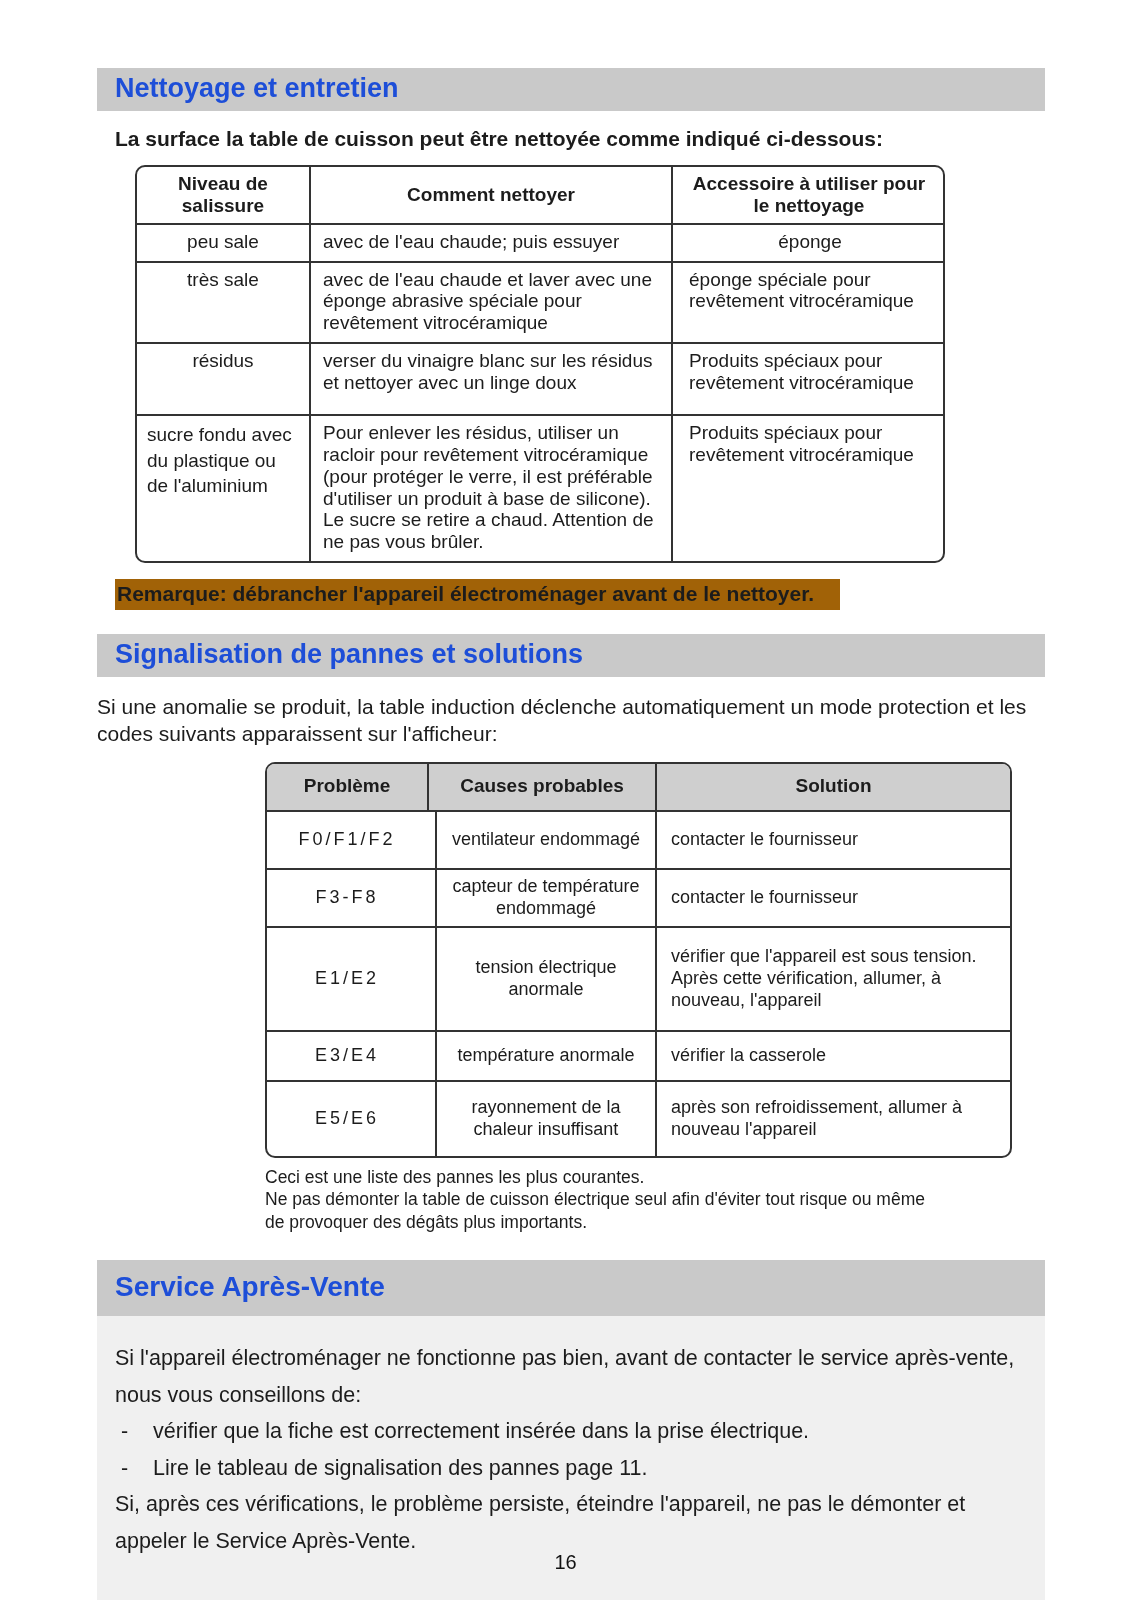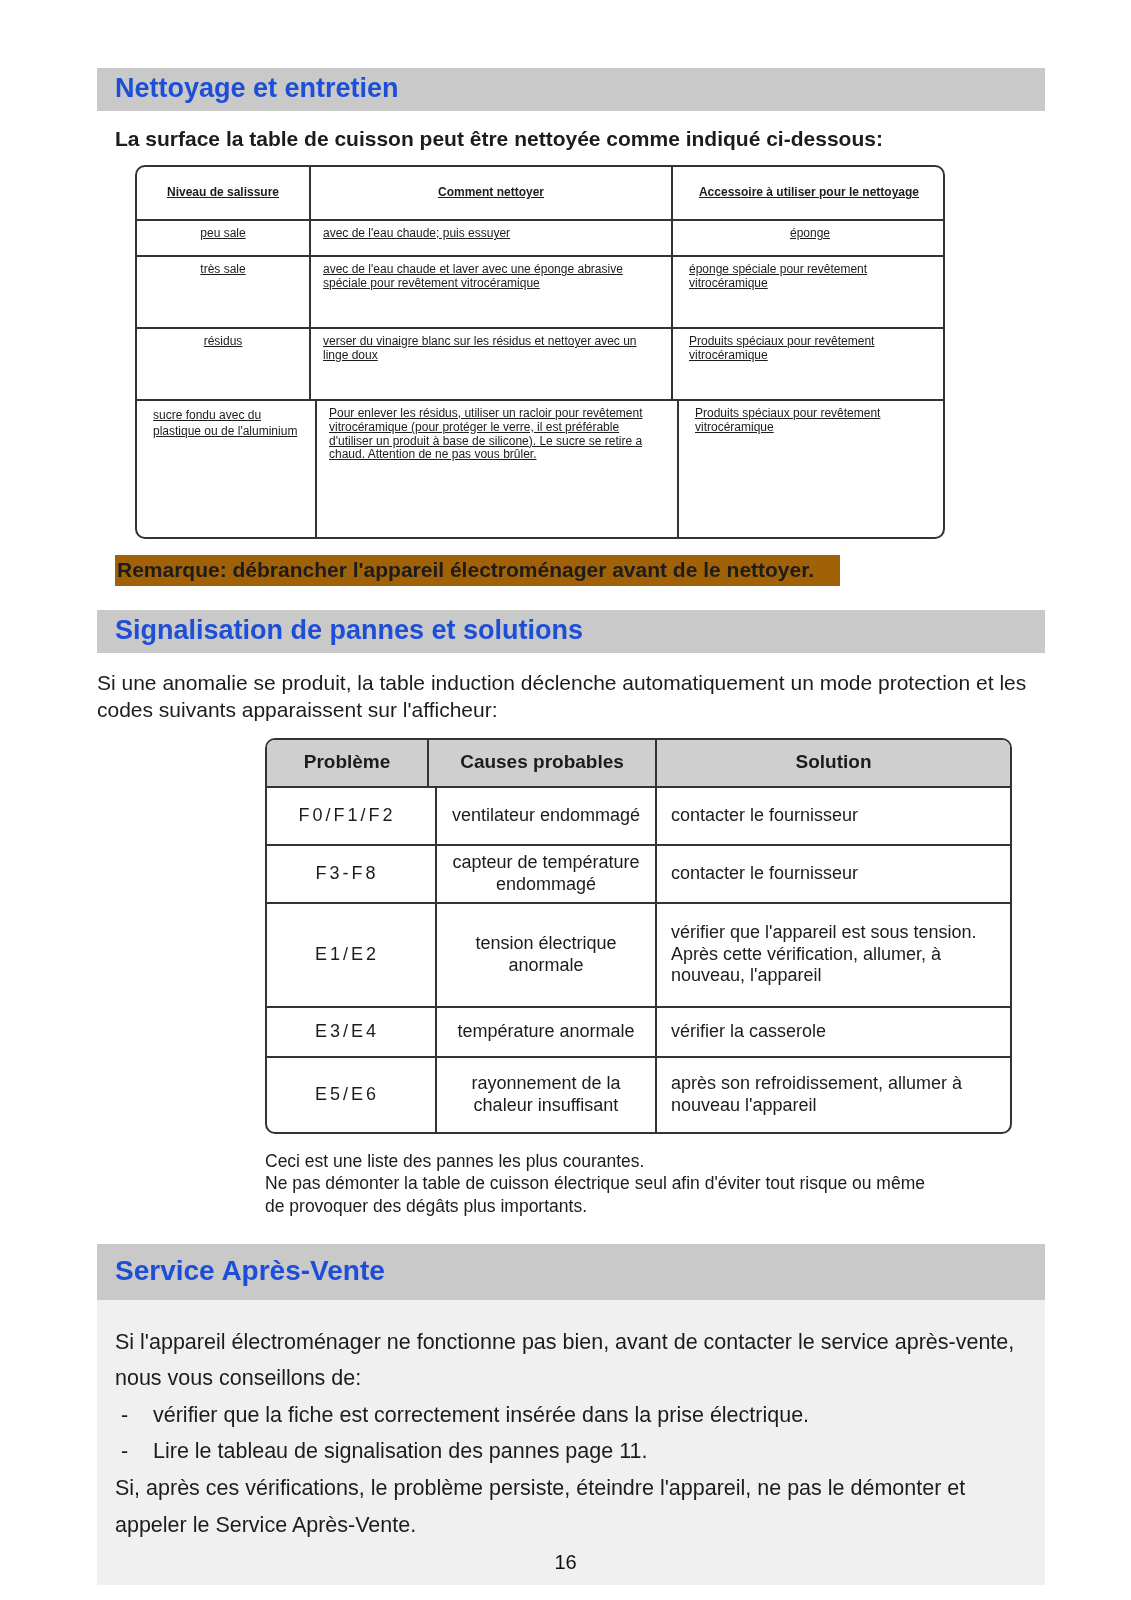--- a/index.html
+++ b/index.html
@@ -22,38 +22,38 @@
   .banner.sav { padding:11px 18px 13px 18px; font-size:28px; }
 
   
   .intro1 { margin:16px 0 0 18px; font-size:21px; font-weight:bold; }
   .intro2 { margin:16px 0 0 0; font-size:21px; line-height:1.3; }
 
   
   .table1 {
     margin:14px 0 0 38px; width:810px;
     border:2px solid #333; border-radius:10px; overflow:hidden;
-    font-size:12px; line-height:1.15;text-decoration:underline;
+    font-size:19px; line-height:1.15;
   }
   .t1-row { display:grid; grid-template-columns:172px 362px 1fr; }
   .t1-row:not(:first-child) { border-top:2px solid #333; }
   .t1c { padding:6px 12px 8px 12px; }
   .t1c:not(:first-child) { border-left:2px solid #333; }
   .t1-head .t1c {
     font-weight:bold; text-align:center;
     display:flex; align-items:center; justify-content:center;
     min-height:52px; padding:6px 14px;
   }
   .t1c.c1 { text-align:center; }
   .t1c.c1.left { text-align:left; padding-left:10px; line-height:1.35; }
   .t1c.c3 { padding-left:16px; }
   .t1c.c3.center { text-align:center; }
   .r-min36  { min-height:36px; }
   .r-min72  { min-height:72px; }
-  .r-min130 { min-height:138px;padding-left:6px; }
+  .r-min130 { min-height:138px; }
 
   
   .remark-wrap { margin:16px 0 0 18px; }
   .remark {
     display:inline-block; background:#a16207;
     font-size:21px; font-weight:bold;
     padding:3px 26px 4px 2px;
   }
 
   .banner.b2 { margin-top:24px; }
@@ -82,21 +82,21 @@
     display:flex; align-items:center; justify-content:center;
     text-align:center;
     margin-left:8px;
   }
   .t2c.sol { display:flex; align-items:center; text-align:left; padding-left:14px; }
   .r2-58  { min-height:58px; }
   .r2-50  { min-height:50px; }
   .r2-100 { min-height:104px; }
   .r2-72  { min-height:76px; }
 
-  .notes { margin:16px 0 0 168px; width:672px; font-size:17.5px; line-height:1.3; }
+  .notes { margin:8px 0 0 168px; width:672px; font-size:17.5px; line-height:1.3; }
 
   
   .sav-block { margin-top:26px; background:#f0f0f0; }
   .sav-body { padding:24px 20px 42px 18px; font-size:21.5px; line-height:1.7; }
   .sav-para { max-width:912px; }
   .sav-bullet { display:flex; }
   .sav-dash { width:38px; flex:0 0 38px; padding-left:6px; }
 
   .page-number {
     position:absolute; left:0; right:0; bottom:26px;

